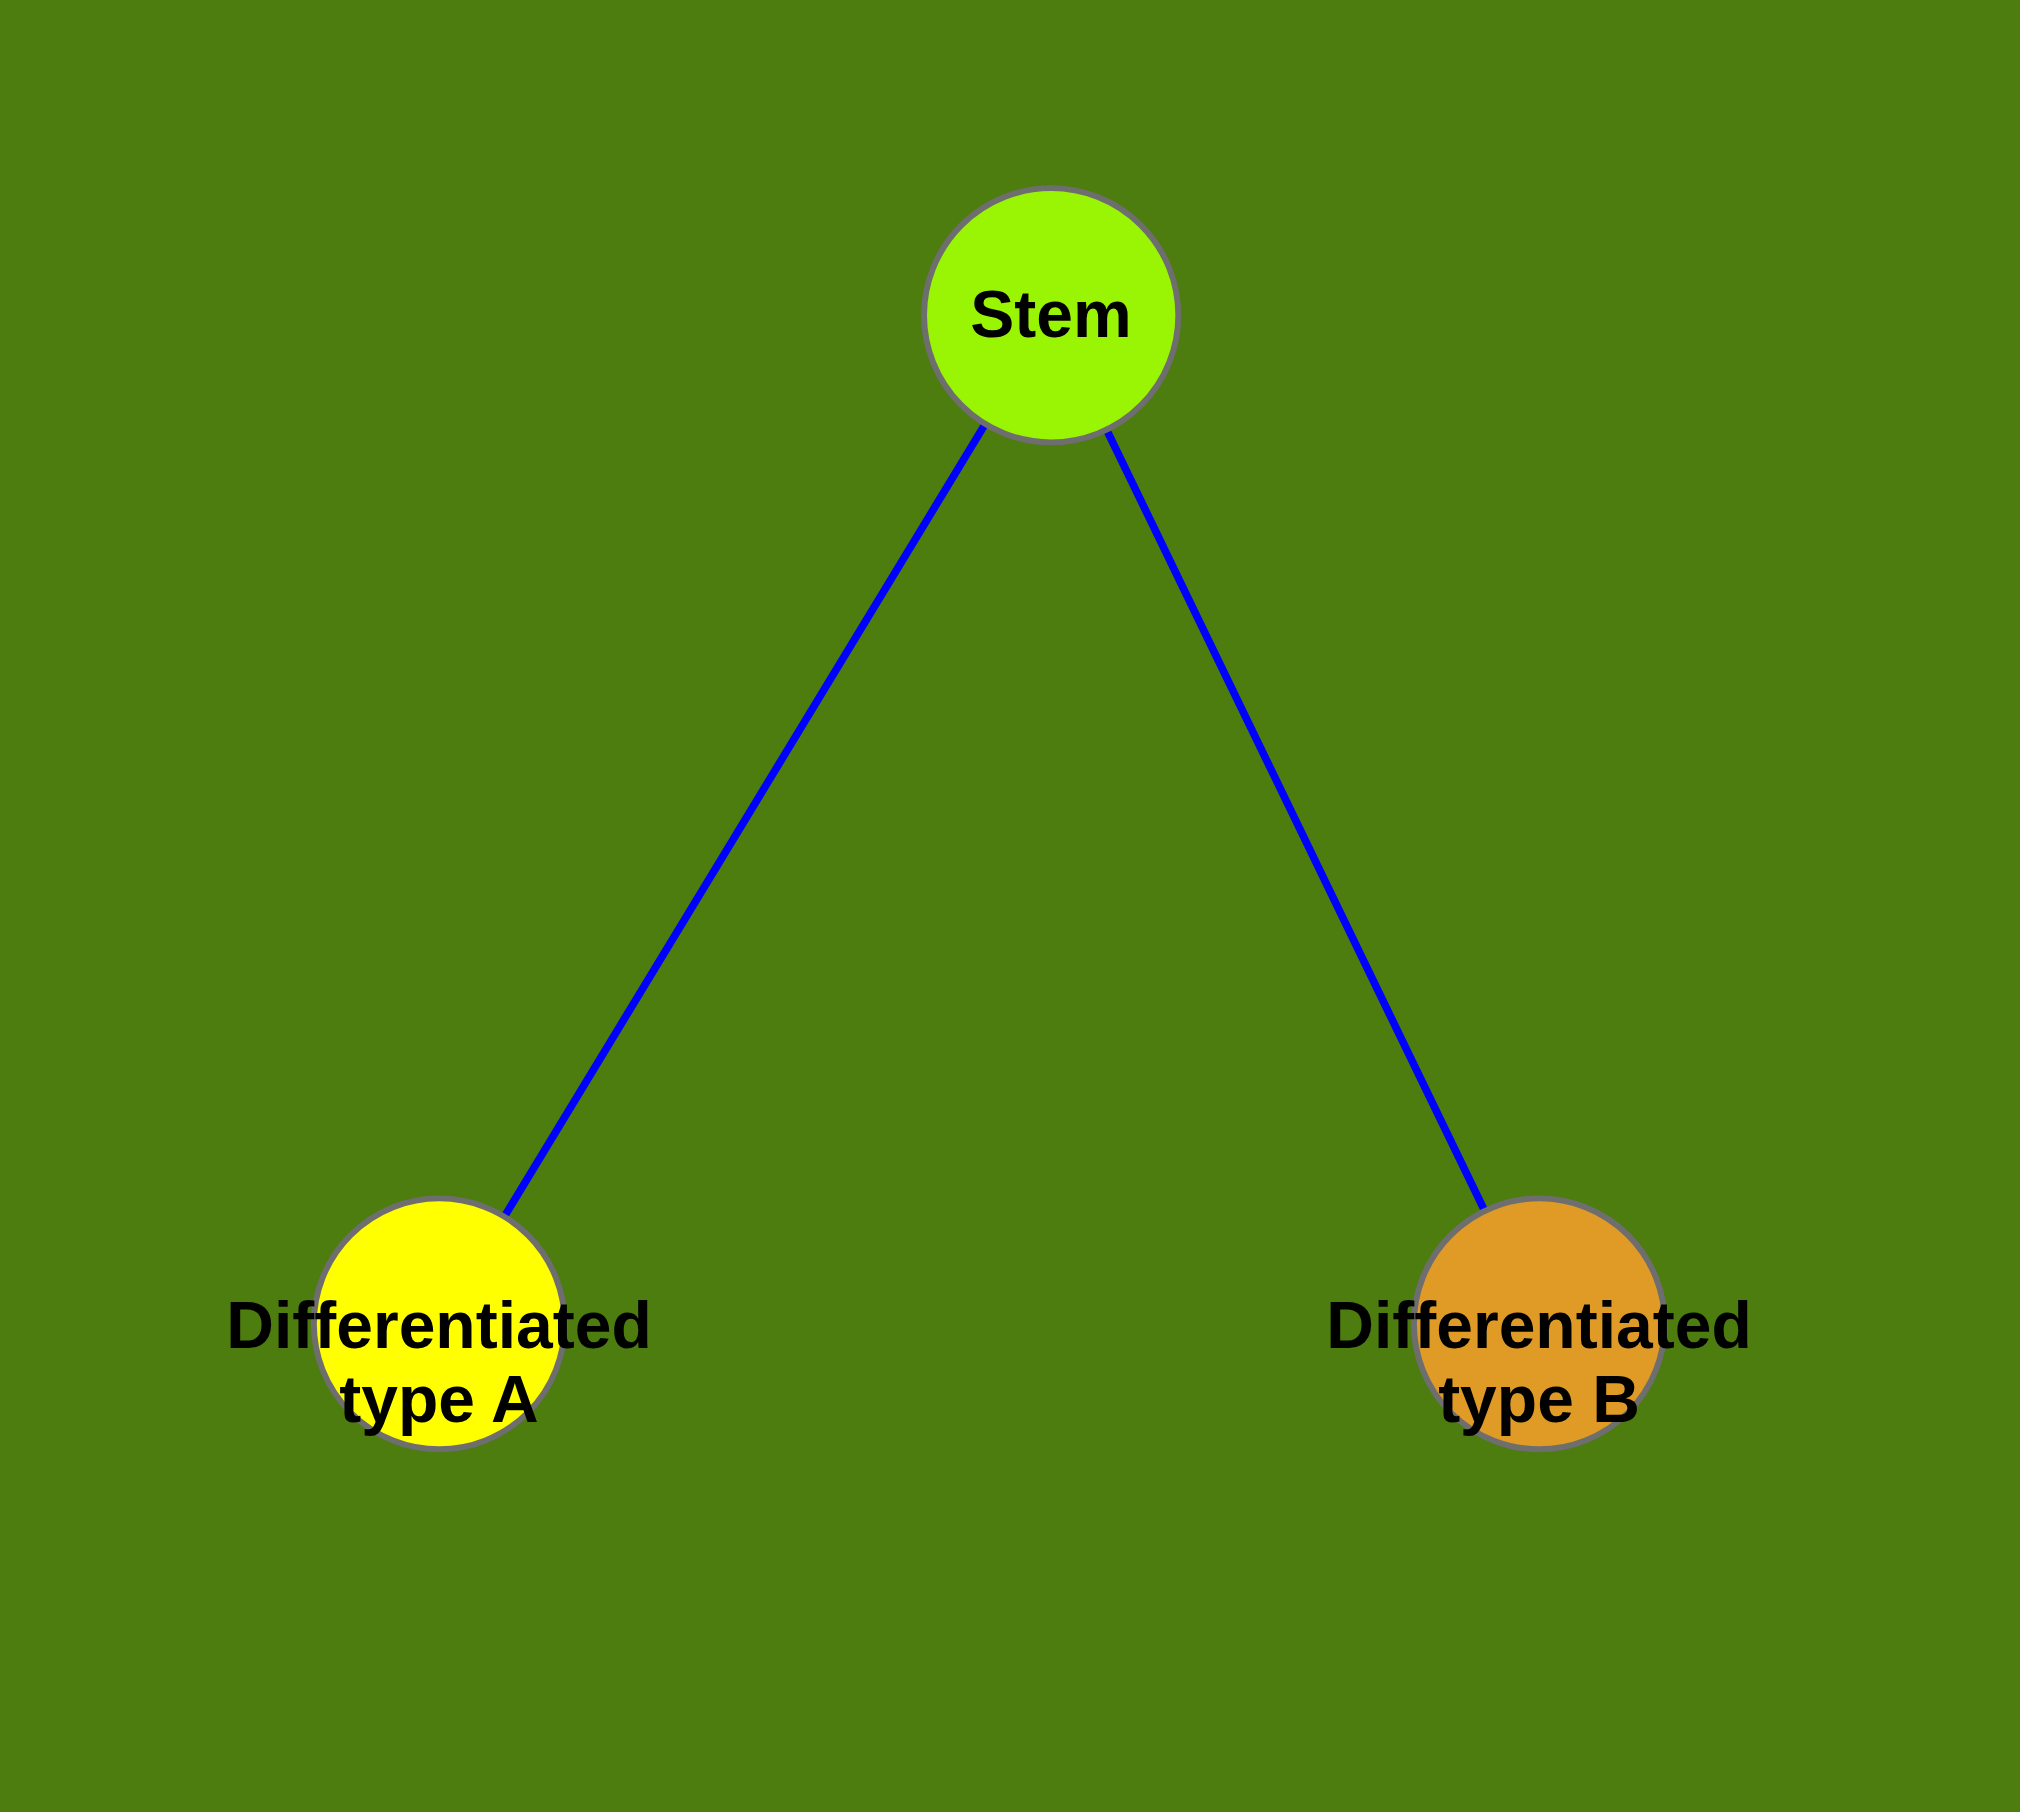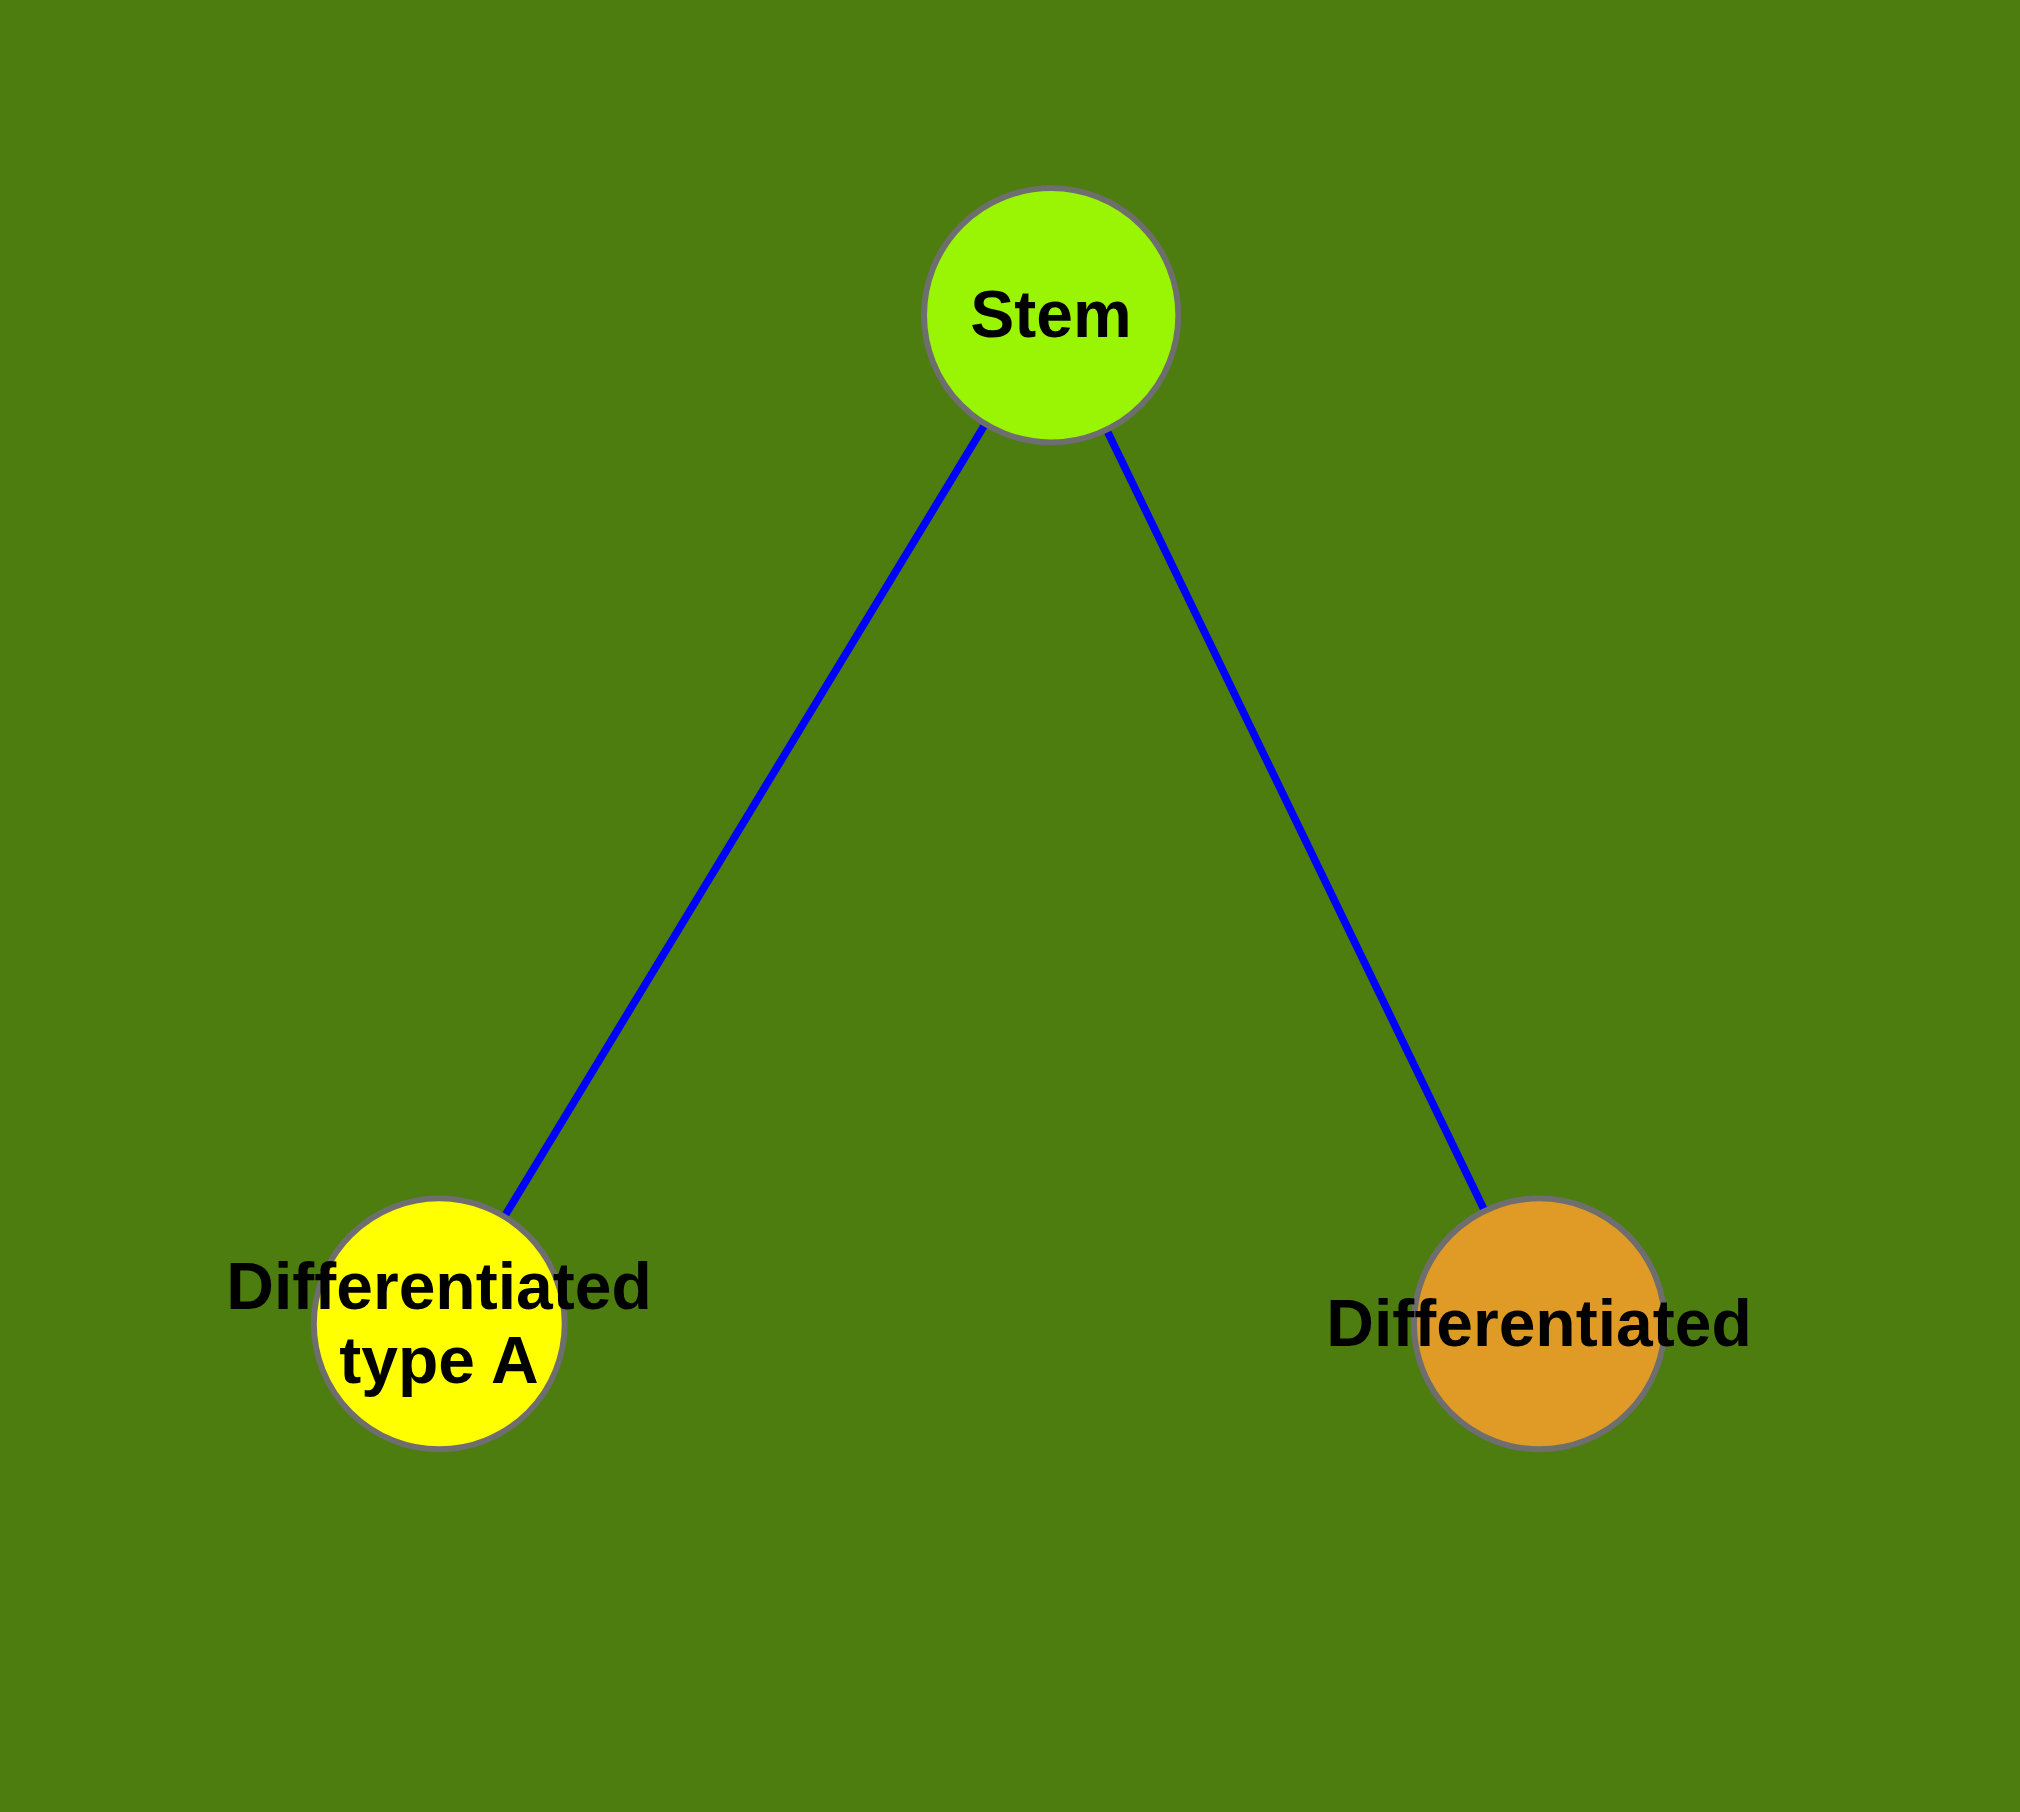--- a/index.html
+++ b/index.html
@@ -33,20 +33,21 @@
     line-height: 1.12;
     white-space: nowrap;
     pointer-events: none;
     transform: translate(-50%, -50%);
   }
   .node-label.single {
     font-size: 66px;
   }
   .node-label.two-line {
     font-size: 66px;
+    margin-top: 39px;
   }
 </style>
 </head>
 <body>
 
 <div id="stage" style="width: 2021px; height: 1812px; background: #4d7c0f;">
 
   <svg id="graph-svg" viewBox="0 0 2384 2138" xmlns="http://www.w3.org/2000/svg">
     <g id="edge-layer">
         <line x1="1240" y1="372" x2="518" y2="1562" stroke="#0000ff" stroke-width="9" stroke-linecap="butt"></line>
@@ -62,17 +63,18 @@
   <div id="label-layer">
       <div class="node-label single" style="left: 1051px; top: 315px; color: rgb(0, 0, 0);">
         <div>Stem</div>
       </div>
       <div class="node-label two-line" style="left: 439px; top: 1324px; color: rgb(0, 0, 0);">
         <div>Differentiated</div>
         <div>type A</div>
       </div>
       <div class="node-label two-line" style="left: 1539px; top: 1324px; color: rgb(0, 0, 0);">
         <div>Differentiated</div>
+        <div>type B</div>
       </div>
     </div>
 
 </div>
 
 
 </body></html>

